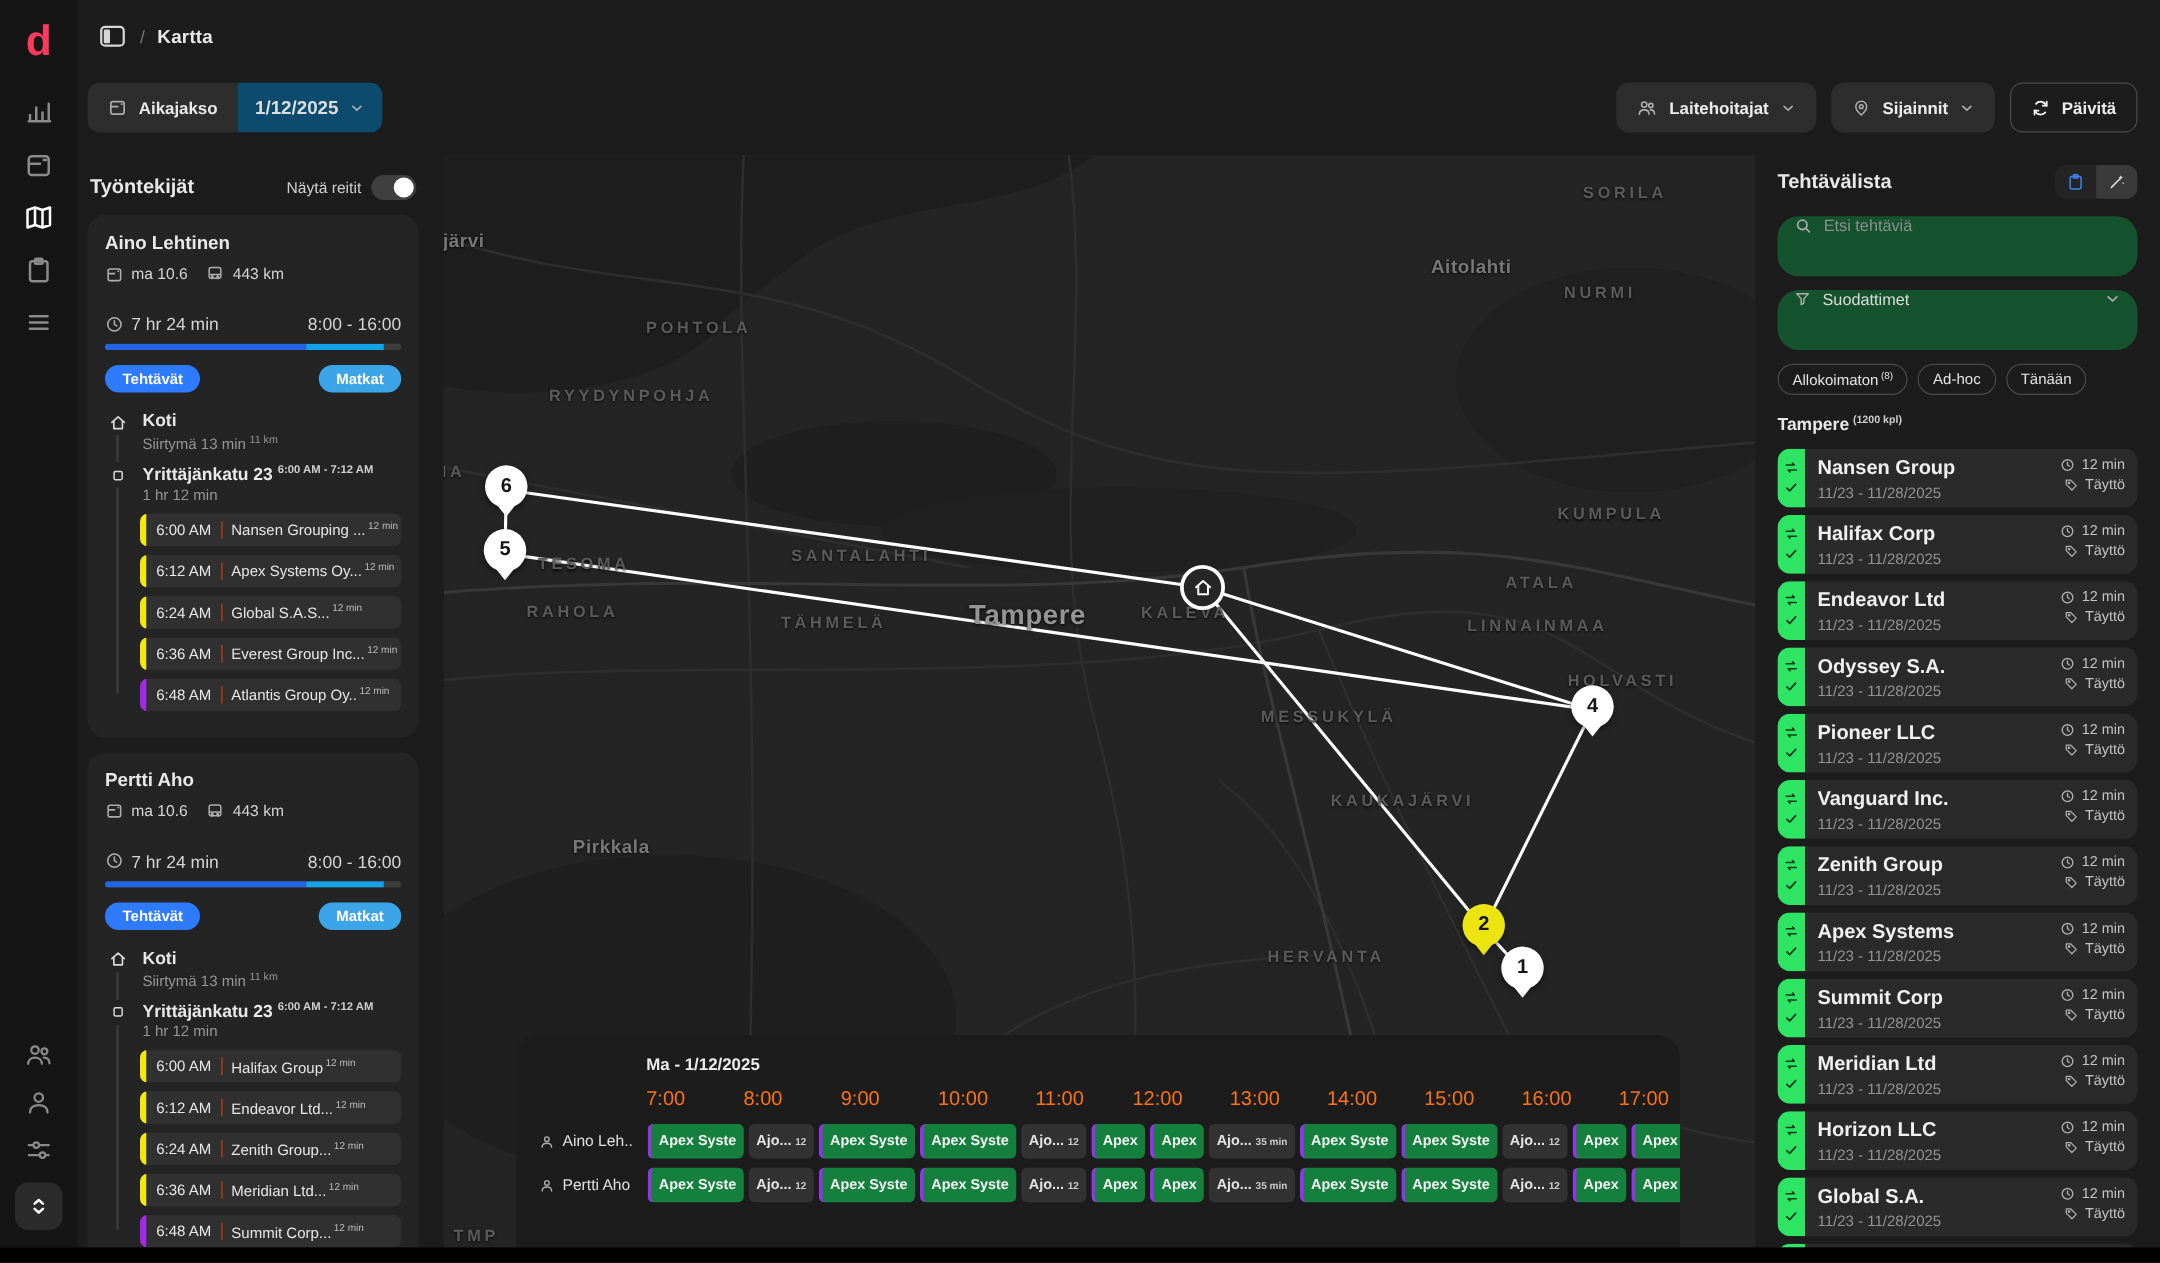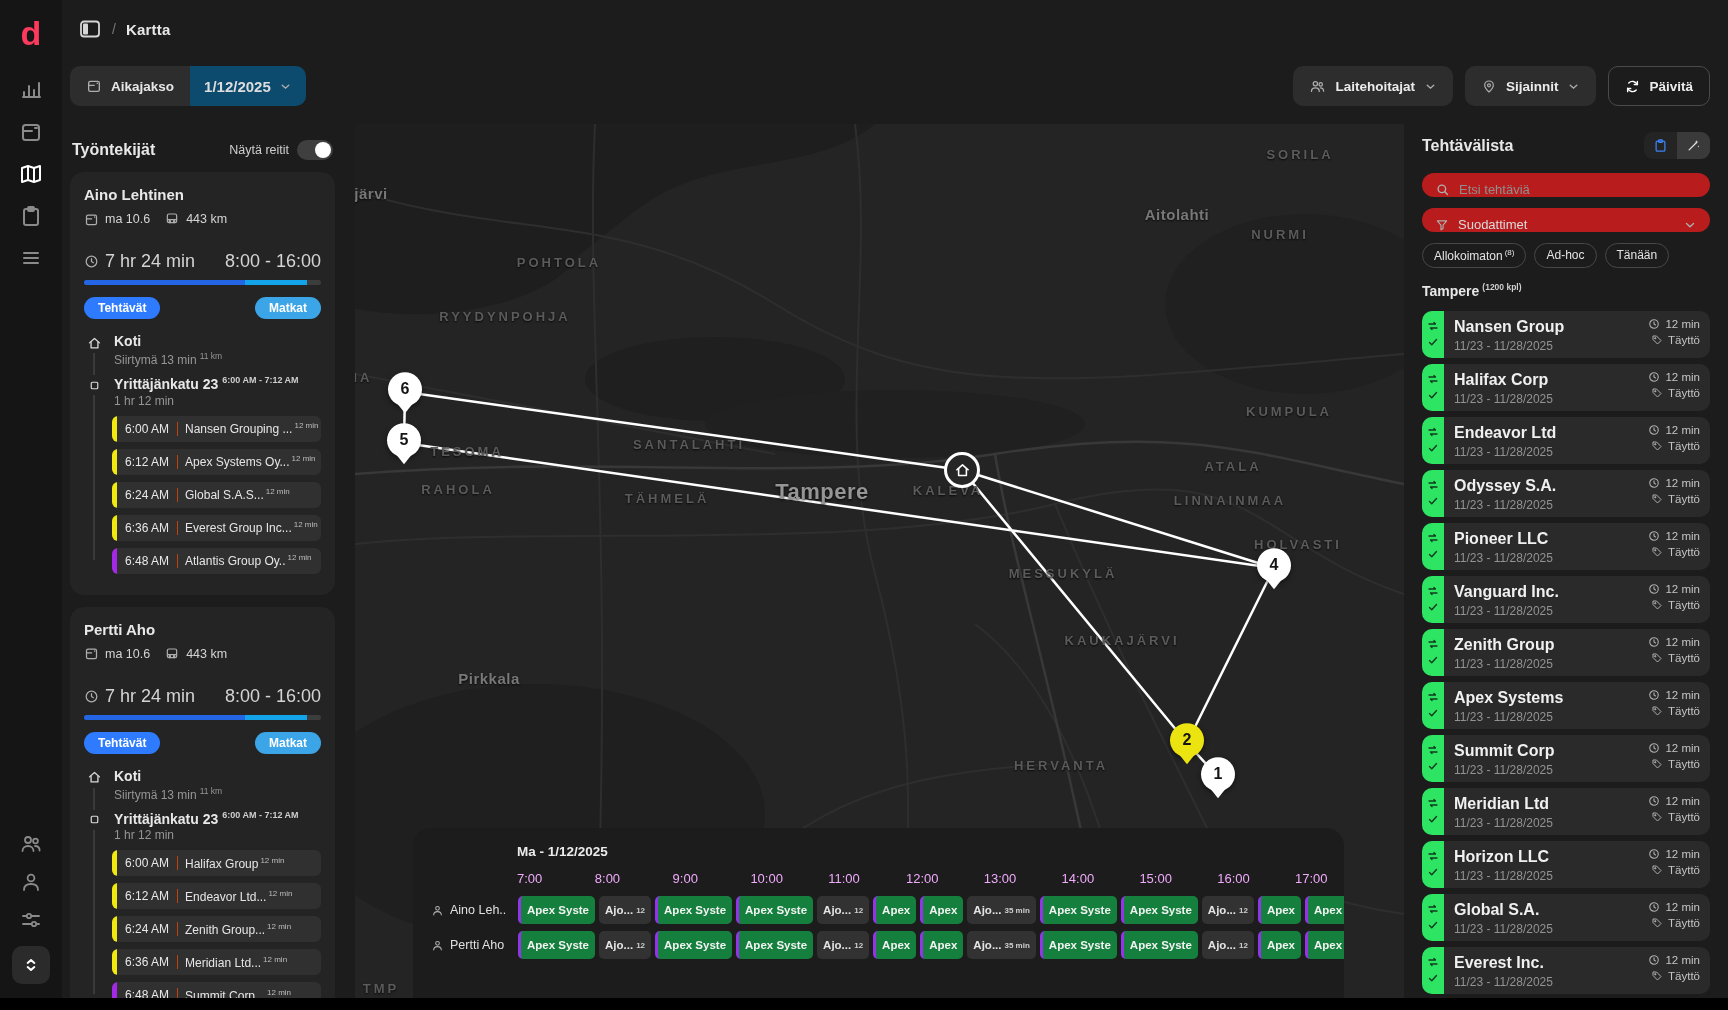--- a/index.html
+++ b/index.html
@@ -46,21 +46,21 @@
   .workers { position:absolute; left:70px; top:124px; width:265px; bottom:12px; z-index:8; overflow:hidden; }
   .workers-head { display:flex; align-items:center; justify-content:space-between; padding:16px 2px 12px 2px; }
   .workers-title { font-size:16px; font-weight:700; }
   .toggle-wrap { display:flex; align-items:center; gap:8px; font-size:12.5px; color:#cfcfcf; }
   .switch { width:36px; height:20px; border-radius:10px; background:#3f3f3f; position:relative; cursor:pointer; }
   .switch .knob { position:absolute; right:2px; top:2px; width:16px; height:16px; border-radius:50%; background:#fff; }
   .wcard { background:#242424; border-radius:14px; padding:14px; margin-bottom:12px; }
   .wname { font-size:15px; font-weight:700; margin-bottom:8px; }
   .wmeta { display:flex; align-items:center; gap:14px; font-size:12.5px; color:#d4d4d4; margin-bottom:10px; }
   .wmeta .m { display:flex; align-items:center; gap:6px; }
-  .wtime { display:flex; align-items:center; justify-content:space-between; font-size:18px; color:#d4d4d4; margin-bottom:8px;margin-top:24px; }
+  .wtime { display:flex; align-items:center; justify-content:space-between; font-size:14px; color:#d4d4d4; margin-bottom:8px;margin-top:24px; }
   .wtime .m { display:flex; align-items:center; gap:6px; }
   .pbar { height:5px; border-radius:3px; background:#3d3d3d; overflow:hidden; display:flex; margin-bottom:12px; }
   .pbar .p-blue { background:#2465e6; height:100%; }
   .pbar .p-cyan { background:#12a3e8; height:100%; }
   .wtabs { display:flex; justify-content:space-between; margin-bottom:14px; }
   .pill { border-radius:12px; padding:4px 14px; font-size:12px; font-weight:600; color:#fff; cursor:pointer; }
   .pill.blue { background:#2e7bff; }
   .pill.cyan { background:#3ba5e8; }
   .itinerary { position:relative; }
   .itinerary::before { content:""; position:absolute; left:9px; top:10px; bottom:14px; width:2px; background:#3a3a3a; }
@@ -78,21 +78,21 @@
   .wtask .n sup { font-size:8px; color:#bdbdbd; margin-left:2px; }
 
   
   .tasklist { position:absolute; right:0; top:114px; width:324px; bottom:12px; background:#1c1c1c; z-index:9; padding:18px; overflow:hidden; }
   .tl-head { display:flex; align-items:center; justify-content:space-between; margin-bottom:14px; }
   .tl-title { font-size:16px; font-weight:700; }
   .viewseg { display:flex; background:#242424; border-radius:9px; overflow:hidden; }
   .viewseg .vseg { padding:6px 9px; display:flex; align-items:center; cursor:pointer; }
   .viewseg .vseg.on { color:#3b82f6; }
   .viewseg .vseg.alt { background:#3a3a3a; color:#e0e0e0; }
-  .search-pill, .filter-pill { height:24px; border-radius:17px; background:#b91c1c; display:flex; align-items:flex-end; gap:9px; padding:0 13px; margin-bottom:11px; cursor:text; }
+  .search-pill, .filter-pill { height:48px; border-radius:17px; background:#14532d; display:flex; align-items:flex-start; gap:9px; padding:0 13px; margin-bottom:11px; cursor:text; }
   .search-pill input { background:transparent; border:0; outline:0; color:#e8e8e8; font-size:13px; font-family:inherit; width:100%; }
   .search-pill input::placeholder { color:#8f8f8f; }
   .filter-pill { cursor:pointer; }
   .filter-pill .lbl { font-size:13px; color:#dcdcdc; }
   .filter-pill .chev { margin-left:auto; }
   .chips { display:flex; gap:8px; margin-bottom:14px; }
   .chip { border:1px solid #474747; border-radius:14px; padding:4px 11px; font-size:12px; color:#e3e3e3; cursor:pointer; white-space:nowrap; }
   .chip sup { font-size:8px; margin-left:2px; }
   .city-row { font-size:14px; font-weight:700; margin-bottom:12px; }
   .city-row sup { font-size:8.5px; color:#cfcfcf; margin-left:3px; }
@@ -101,21 +101,21 @@
   .rtask .body { flex:1; padding:7px 10px 0 10px; min-width:0; }
   .rtask .nm { font-size:16px; font-weight:700; color:#f0f0f0; white-space:nowrap; overflow:hidden; }
   .rtask .dt { font-size:12px; color:#939393; margin-top:3px; }
   .rtask .side { padding:7px 10px 0 0; text-align:right; flex:none; }
   .rtask .sline { display:flex; align-items:center; justify-content:flex-end; gap:5px; font-size:11.5px; color:#c4c4c4; margin-bottom:4px; }
 
   
   .timeline { position:absolute; left:413px; width:931px; bottom:12px; height:170px; background:rgba(28,28,28,.97); border-radius:18px 18px 0 0; z-index:7; padding:16px 0 0 0; }
   .tl-date { margin-left:104px; font-size:13.5px; font-weight:700; color:#ececec; }
   .tl-hours { display:flex; margin:12px 0 10px 104px; }
-  .tl-hours .h { width:77.8px; flex:none; font-size:13px; color:#f0abfc; }
+  .tl-hours .h { width:77.8px; flex:none; font-size:16px; color:#f97316; }
   .g-row { display:flex; align-items:center; margin:0 0 7px 18px; }
   .g-label { width:87px; flex:none; display:flex; align-items:center; gap:6px; font-size:12.5px; color:#e0e0e0; white-space:nowrap; overflow:hidden; }
   .g-blocks { display:flex; gap:4px; overflow:hidden; flex:1; }
   .blk { height:28px; border-radius:5px; display:flex; align-items:center; padding:0 6px; font-size:11.5px; font-weight:600; color:#f2f2f2; white-space:nowrap; flex:none; cursor:pointer; }
   .blk[data-kind="task"] { background:#15803d; border-left:3px solid #9333ea; }
   .blk[data-kind="drive"] { background:#323232; color:#e4e4e4; }
   .blk sup { font-size:8px; margin-left:3px; color:#cfcfcf; }
 
   .bottom-strip { position:absolute; left:0; right:0; bottom:0; height:12px; background:#000; z-index:30; }
 </style>

